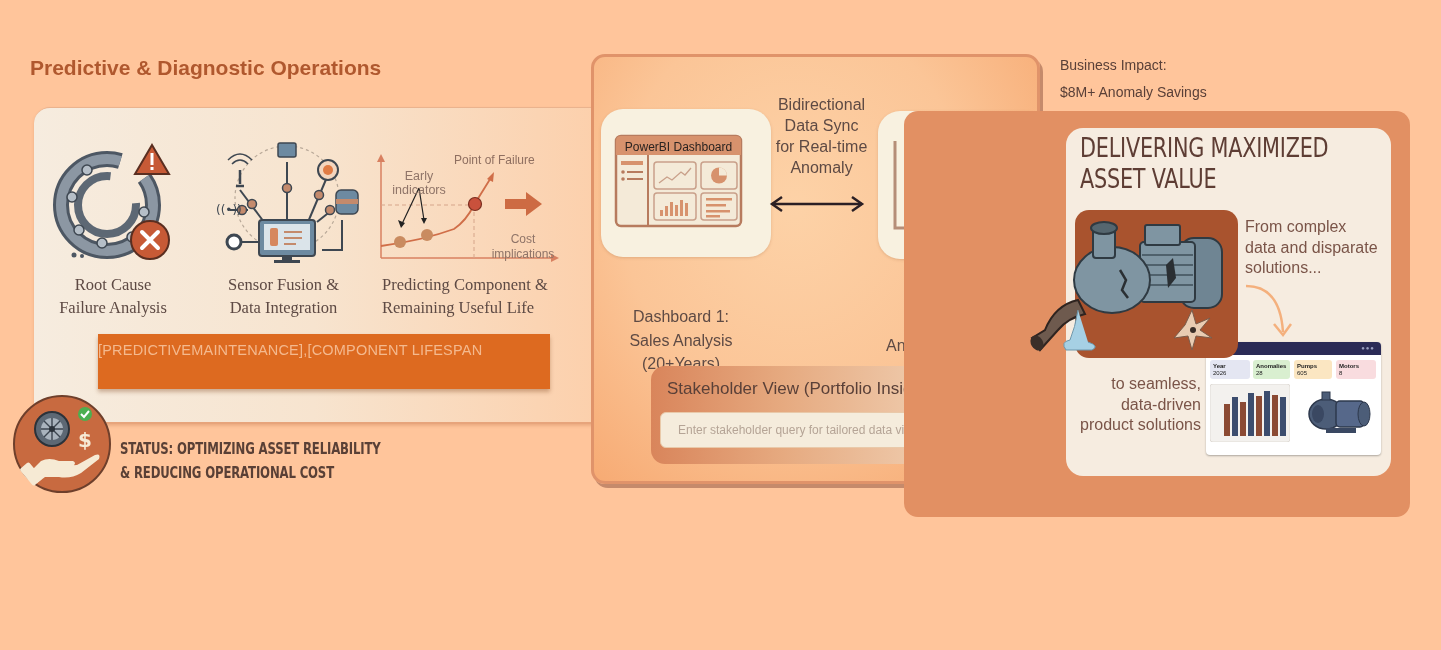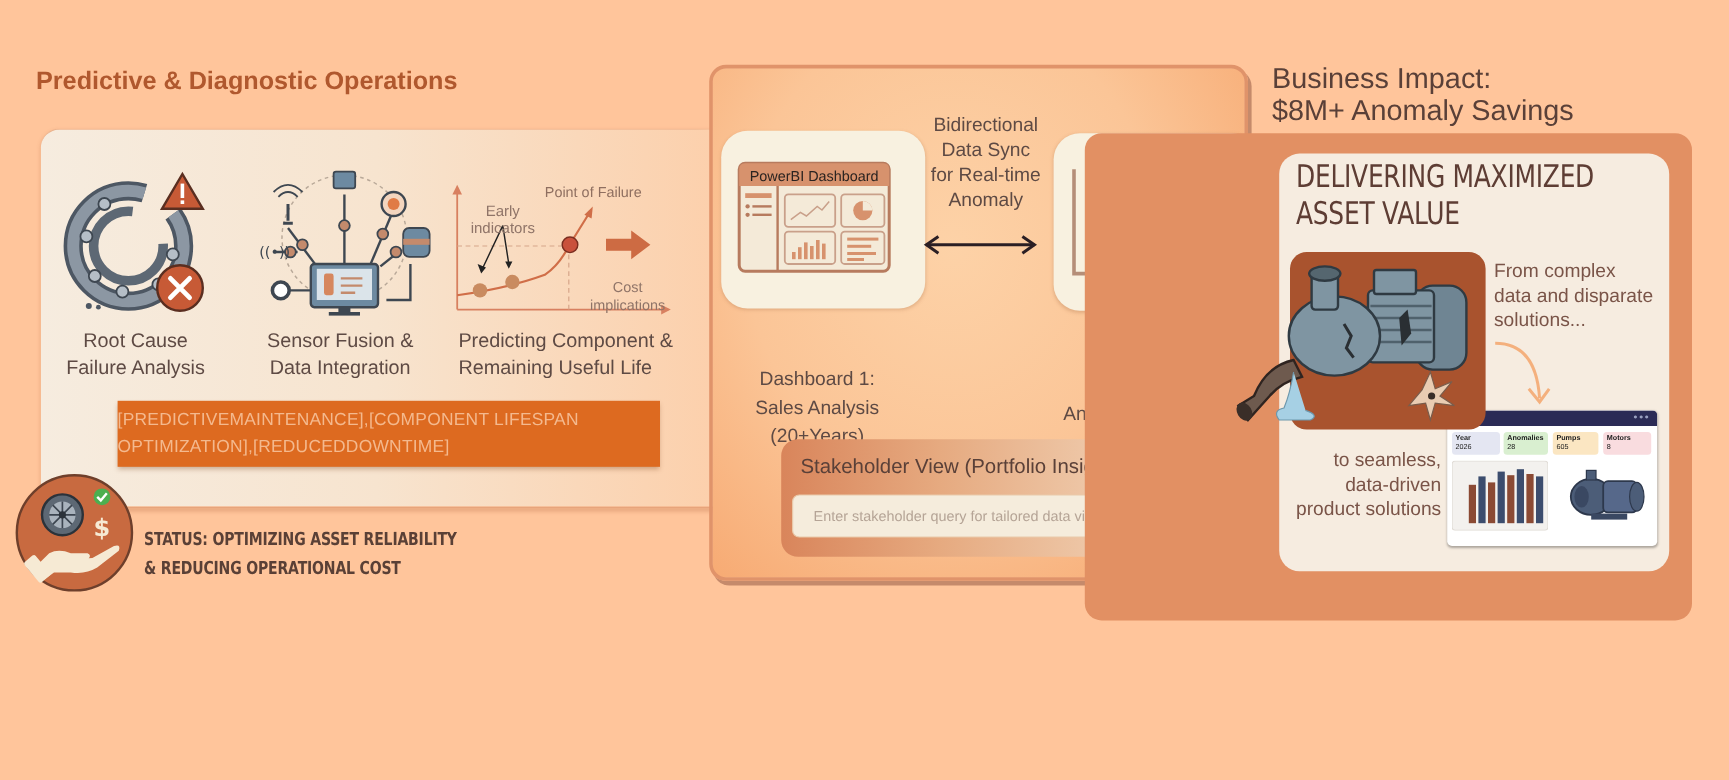--- a/index.html
+++ b/index.html
@@ -18,21 +18,21 @@
     font-weight: bold; font-size: 21px; color: #b0582e;
   }
   .left-panel {
     left: 34px; top: 107px; width: 560px; height: 317px;
     border-radius: 16px 0 0 0;
     background: linear-gradient(90deg, #f6ecdf 0%, #f7e4cf 50%, #fcd0ac 100%);
     border-top: 1px solid #eab38e; border-bottom: 2px solid #e7a47b;
     box-shadow: 0 2px 3px rgba(180,100,60,0.25);
   }
   .feat-label {
-    position: absolute; text-align: center; font-size: 16.5px; line-height: 23px; color: #5e4a44;
+    position: absolute; text-align: center; font-size: 16.5px; line-height: 23px; color: #5e4a44; font-family: Liberation Serif, serif;
   }
   .tag-bar {
     position: absolute; left: 64px; top: 226px; width: 452px; height: 55px;
     background: #dd6a20; color: #f4b98e; font-size: 14.5px; line-height: 22.5px;
     padding-top: 5px; letter-spacing: 0.2px;
     box-shadow: 0 3px 4px rgba(120,60,20,0.35);
   }
   .status-badge {
     left: 13px; top: 395px; width: 98px; height: 98px; border-radius: 50%;
     background: #c86a40; border: 2px solid #6e3f2b;
@@ -62,21 +62,21 @@
   }
   .stake-title { position: absolute; left: 16px; top: 13px; font-size: 17px; color: #5a4038; }
   .stake-input {
     position: absolute; left: 9px; top: 46px; width: 302px; height: 36px; border-radius: 6px;
     background: #f5ecdc; border: 1px solid #e9c9a9; font-size: 12px; color: #b5a496;
     padding: 0 17px; font-family: "Liberation Sans", sans-serif; outline: none;
   }
   .stake-input::placeholder { color: #b5a496; }
 
   
-  .impact { left: 1060px; top: 52px; font-size: 24px; line-height: 27px; color: #5a4038; }
+  .impact { left: 1060px; top: 52px; font-size: 14px; line-height: 27px; color: #5a4038; }
   .right-bg {
     left: 904px; top: 111px; width: 506px; height: 406px; border-radius: 14px; background: #e29063;
   }
   .right-card {
     left: 1066px; top: 128px; width: 325px; height: 348px; border-radius: 17px; background: #f6ece0;
   }
   .deliver-title {
     position: absolute; left: 14px; top: 5px; font-family: "DejaVu Sans", sans-serif;
     font-size: 26px; line-height: 31px; color: #5e3d34; transform: scaleX(0.8); transform-origin: left top;
     letter-spacing: -0.3px; white-space: nowrap;
@@ -192,21 +192,20 @@
       <text x="149" y="112" font-size="12" fill="#8f7468" text-anchor="middle" font-family="Liberation Sans">implications</text>
     </svg>
     <div class="feat-label" style="left:340px;top:165px;width:200px;text-align:left;padding-left:8px">
       <div>Predicting Component &amp;</div>
         <div>Remaining Useful Life</div>
     </div>
   </div>
 
   <div class="tag-bar">
     <div>[PREDICTIVEMAINTENANCE],[COMPONENT LIFESPAN</div>
-      <div>OPTIMIZATION],[REDUCEDDOWNTIME]</div>
   </div>
 </div>
 
 <div class="abs status-badge">
   <svg width="94" height="94" viewBox="0 0 94 94">
     <circle cx="37" cy="32" r="17" fill="#5d6874" stroke="#2b323a" stroke-width="2"></circle>
     <circle cx="37" cy="32" r="11" fill="#a9b3bd"></circle>
     <g stroke="#3c4550" stroke-width="1.4">
       <path d="M37 21 L37 43 M26 32 L48 32 M29 24 L45 40 M45 24 L29 40"></path>
     </g>

